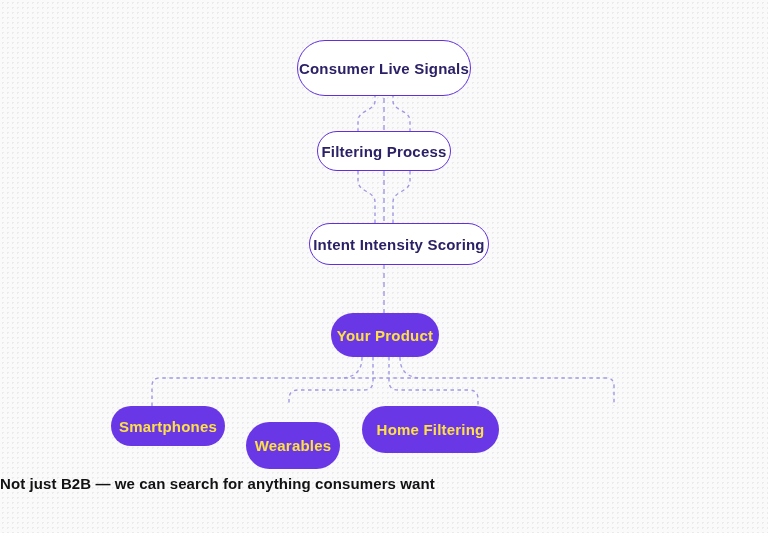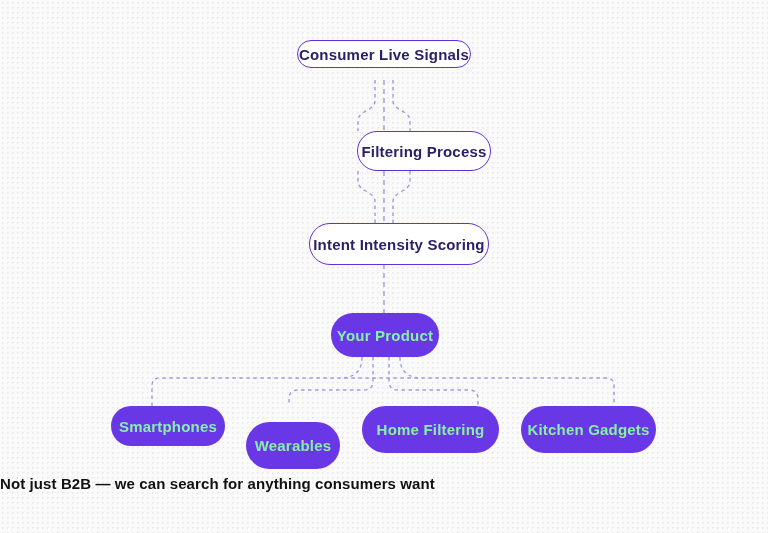--- a/index.html
+++ b/index.html
@@ -53,26 +53,26 @@
   }
 
   .node.outline {
     background: #ffffff;
     border: 1.4px solid var(--outline-border, #6130dc);
     color: var(--node-text-dark, #2b2166);
   }
 
   .node.filled {
     background: var(--accent, #6937e6);
-    color: #86efac;
+    color: #fde047;
   }
 
   
-  .n-signals   { left: 297px; top:  40px; width: 174px; height: 28px; }
-  .n-filtering { left: 317px; top: 131px; width: 134px; height: 40px; margin-left: 40px; }
+  .n-signals   { left: 297px; top:  40px; width: 174px; height: 56px; }
+  .n-filtering { left: 317px; top: 131px; width: 134px; height: 40px; }
   .n-scoring   { left: 295px; top: 223px; width: 180px; height: 42px; margin-left: 14px; }
   .n-product   { left: 331px; top: 313px; width: 108px; height: 44px; }
 
   
   .n-smartphones     { left: 111px; top: 406px; width: 114px; height: 40px; }
   .n-wearables       { left: 246px; top: 422px; width:  94px; height: 47px; }
   .n-home-appliances { left: 362px; top: 406px; width: 137px; height: 47px; }
   .n-kitchen-gadgets { left: 521px; top: 406px; width: 135px; height: 47px; }
 
   .caption {
@@ -131,19 +131,16 @@
   </div>
 
   <div class="node filled n-wearables">
     <span>Wearables</span>
   </div>
 
   <div class="node filled n-home-appliances">
     <span>Home Filtering</span>
   </div>
 
-  <div class="node filled n-kitchen-gadgets">
-    <span>Kitchen Gadgets</span>
-  </div>
 
   <div class="caption">Not just B2B — we can search for anything consumers want</div>
 
 </div>
 
 </body></html>

